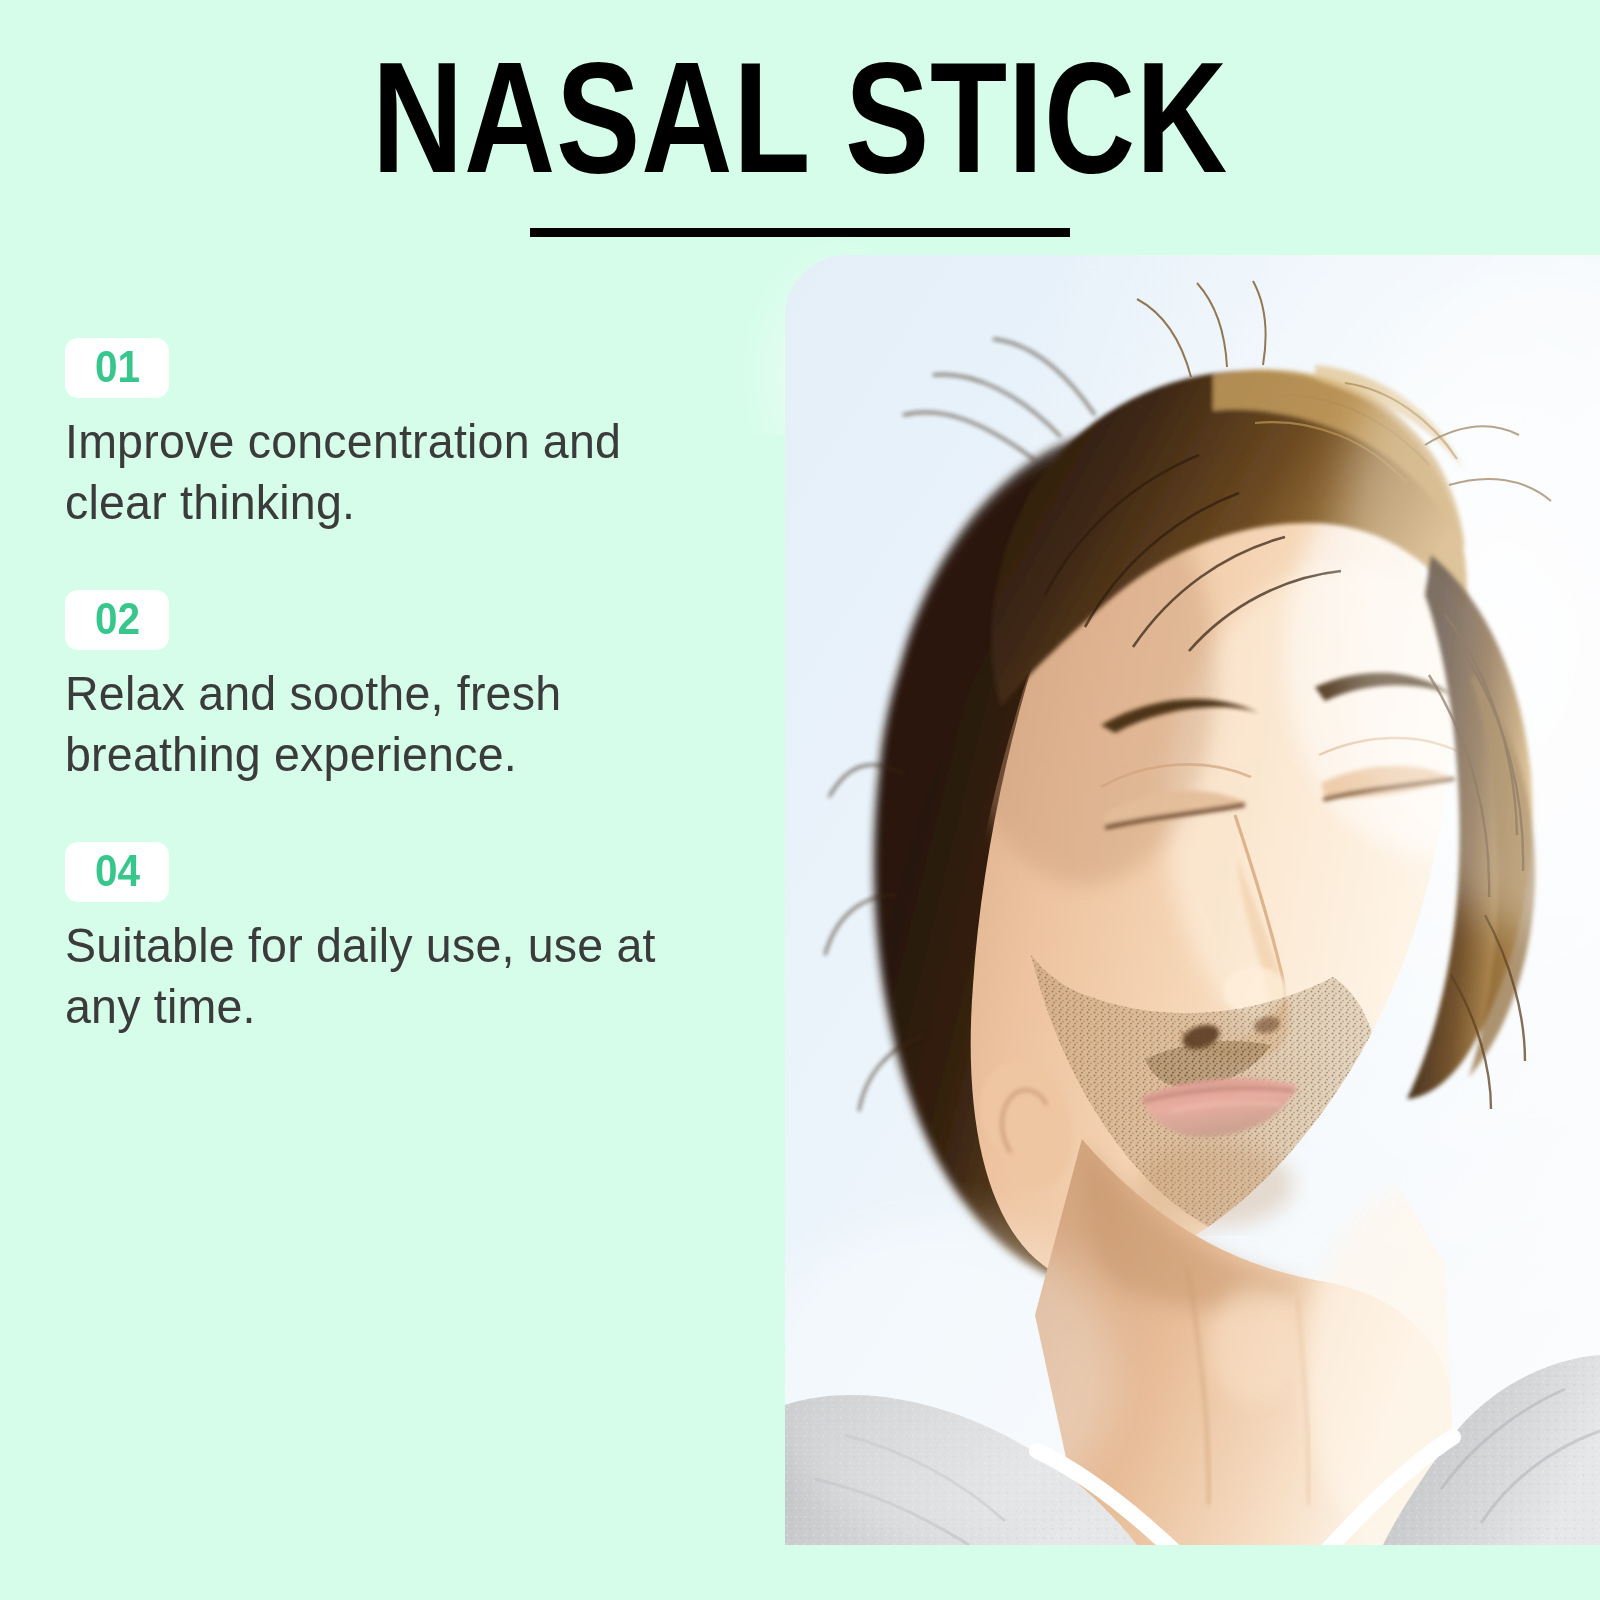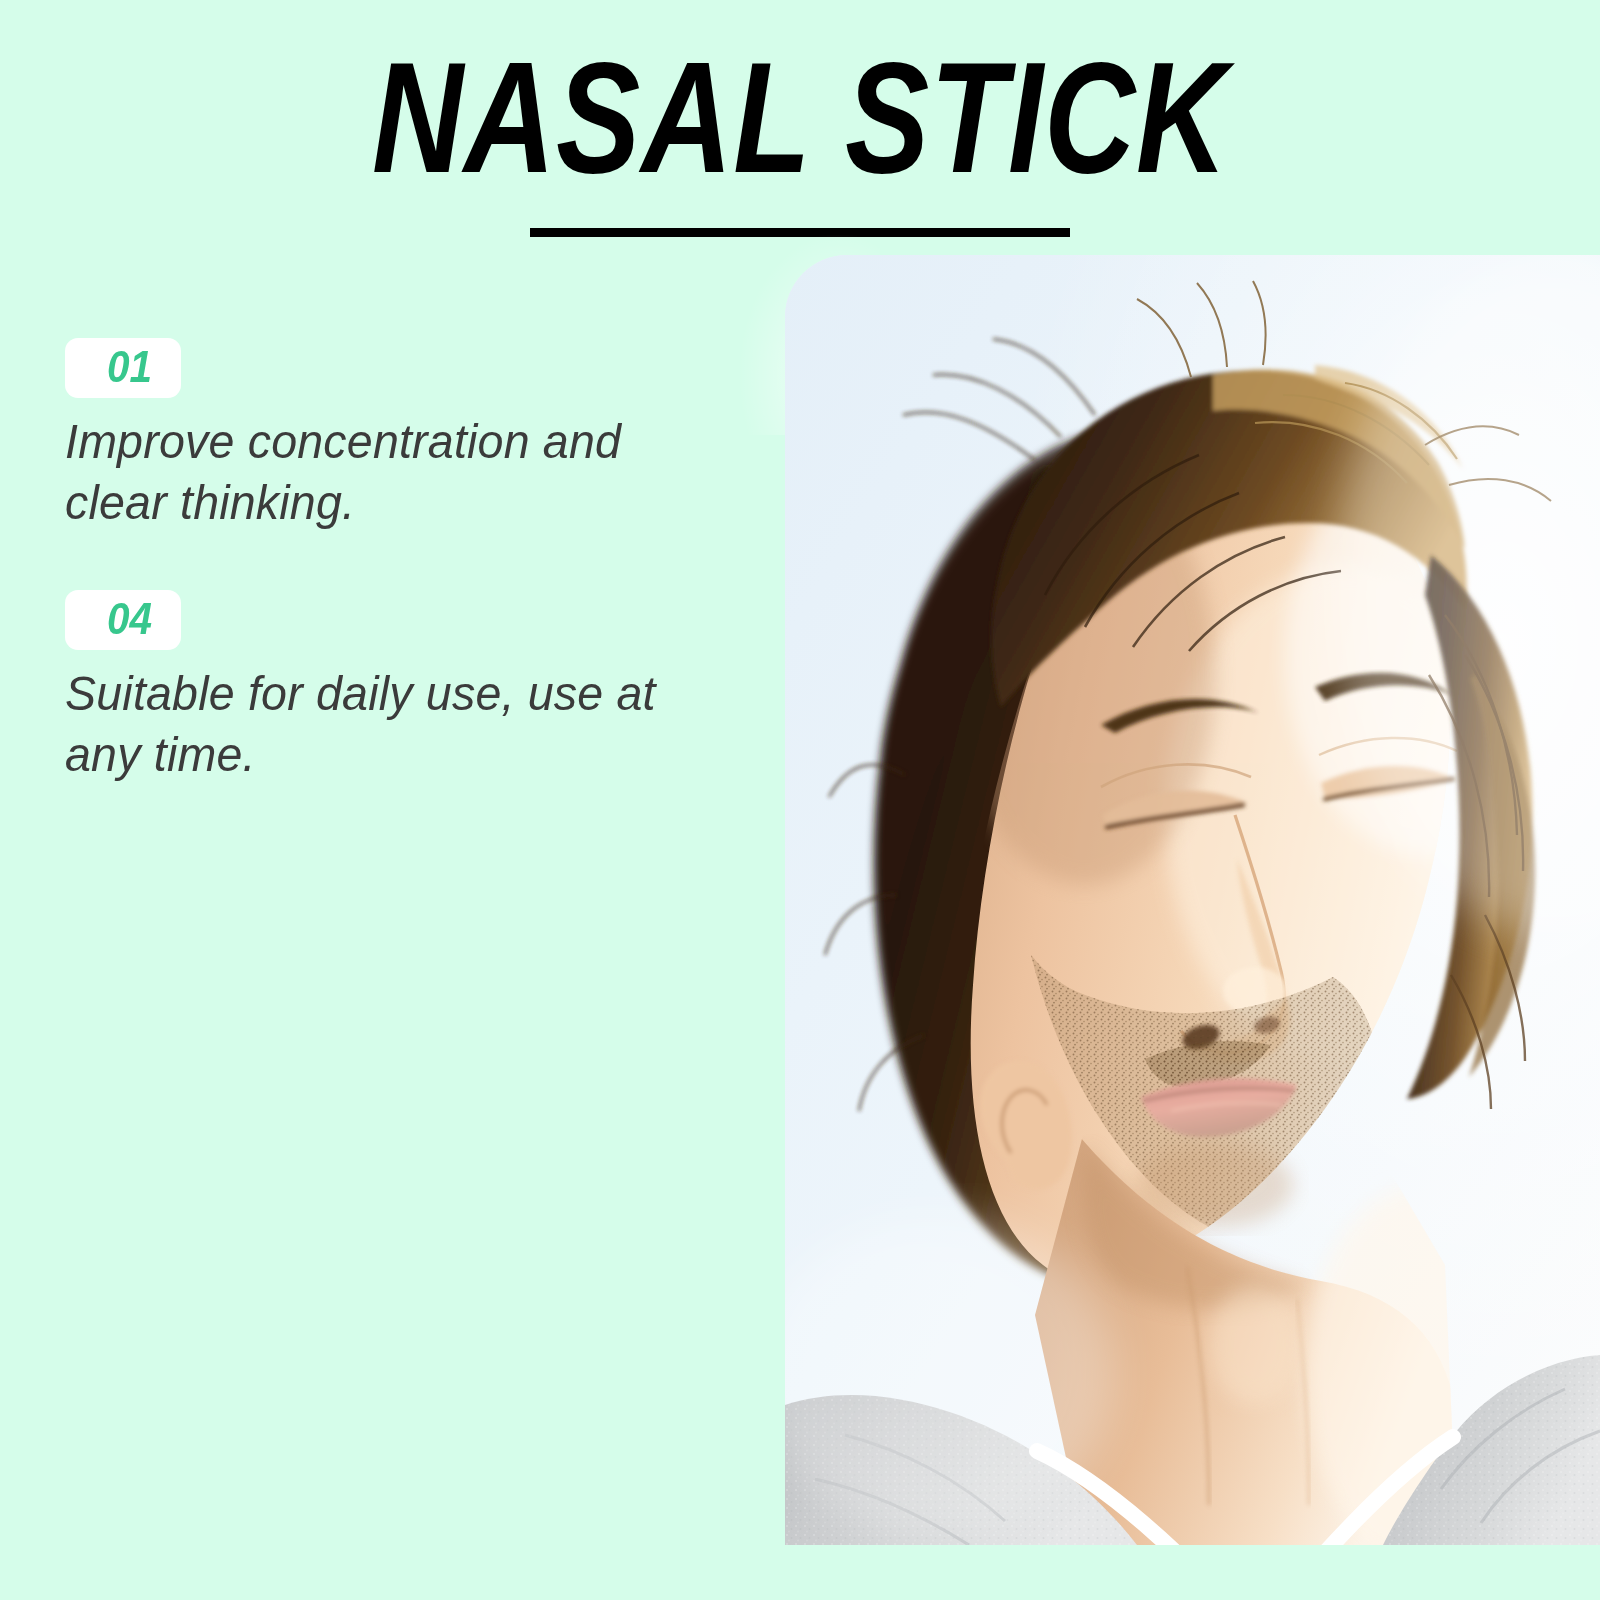--- a/index.html
+++ b/index.html
@@ -12,21 +12,20 @@
     overflow: hidden;
     font-family: "Liberation Sans", sans-serif;
   }
 
   #poster {
     position: relative;
     width: 1600px;
     height: 1600px;
     background: #d5fdea;
     overflow: hidden;
-    font-style: italic;
   }
 
   
   #title-block {
     position: absolute;
     left: 0;
     top: 38px;
     width: 1600px;
     text-align: center;
   }
@@ -57,21 +56,21 @@
   }
   .feature-item {
     margin-bottom: 56px;
   }
   .feature-item:last-child { margin-bottom: 8px; }
 
   .feature-badge {
     display: inline-block;
     background: #ffffff;
     border-radius: 13px;
-    padding: 7px 22px 9px 34px;
+    padding: 7px 22px 9px 22px;
     min-width: 60px;
     text-align: center;
   }
   .feature-badge-number {
     font-family: "Liberation Sans Narrow", "Liberation Sans", sans-serif;
     font-weight: 700;
     font-size: 44px;
     line-height: 1;
     color: #37c78d;
     letter-spacing: 0px;
@@ -132,20 +131,26 @@
 
   <div id="feature-list">
 
     <div class="feature-item">
       <div class="feature-badge">
         <span class="feature-badge-number">01</span>
       </div>
       <div class="feature-text">Improve concentration and clear thinking.</div>
     </div>
 
+    <div class="feature-item">
+      <div class="feature-badge">
+        <span class="feature-badge-number">02</span>
+      </div>
+      <div class="feature-text">Relax and soothe, fresh breathing experience.</div>
+    </div>
 
 
     <div class="feature-item">
       <div class="feature-badge">
         <span class="feature-badge-number">04</span>
       </div>
       <div class="feature-text">Suitable for daily use, use at any time.</div>
     </div>
 
   </div>

